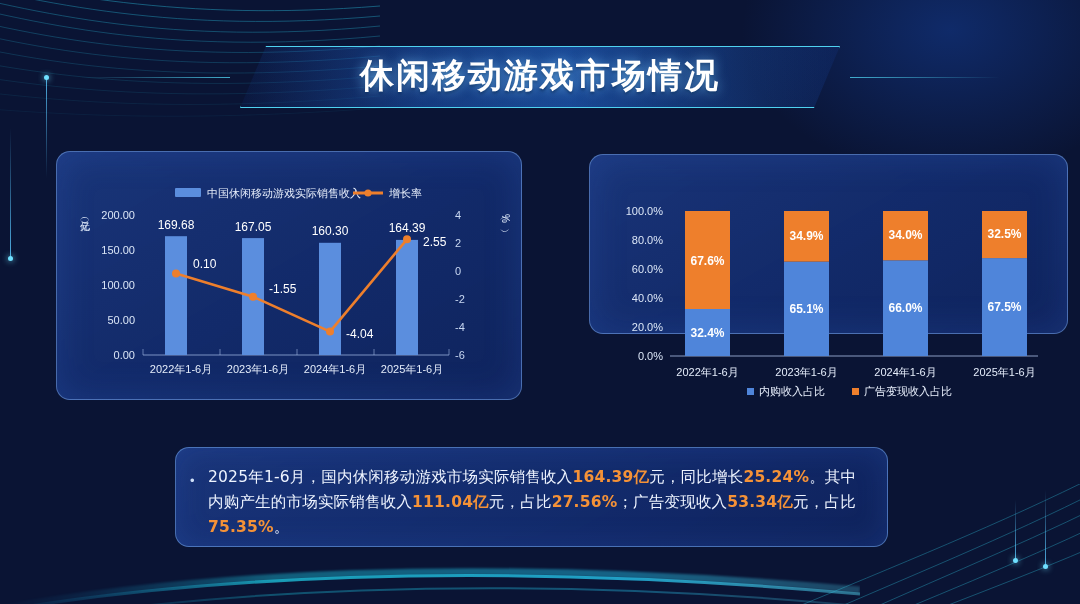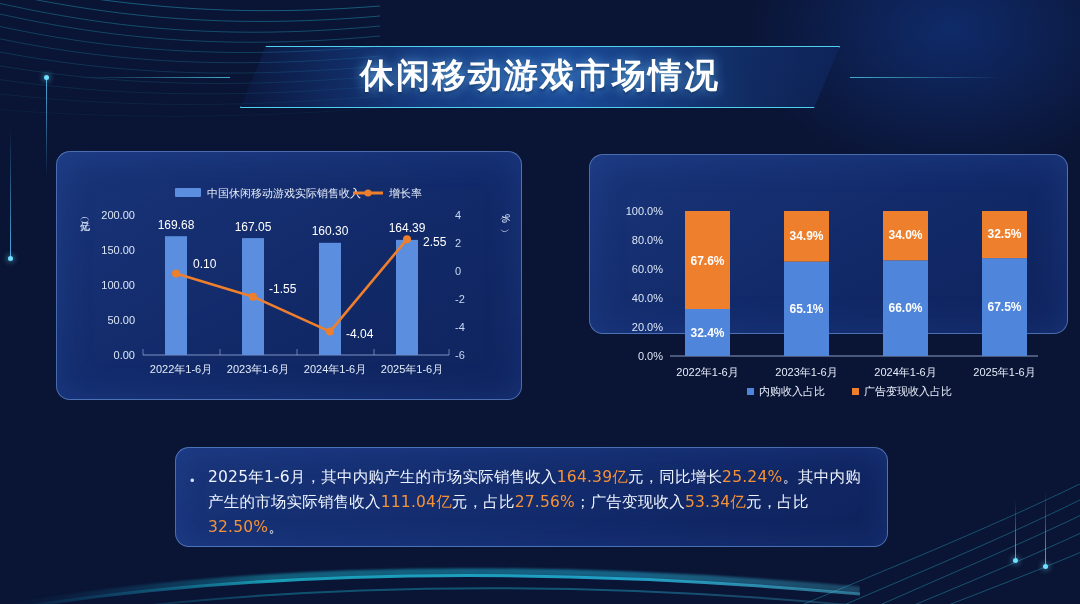--- a/index.html
+++ b/index.html
@@ -81,21 +81,21 @@
     border-radius:14px;
     box-shadow: inset 0 0 30px rgba(60,110,210,.2);
     padding:17px 20px 0 22px;
   }
   #note .bullet { position:absolute; left:14px; top:25px; color:#cfe0f8; font-size:13px; }
   #note p {
     color:#eef4ff; font-size:15.5px; line-height:1.62; letter-spacing:.2px;
     font-family:"DejaVu Sans","Liberation Sans",sans-serif;
     margin-left:10px;
   }
-  .hl { color:#f59237; font-weight:normal; }
+  .hl { color:#f59237; font-weight:bold; }
 </style>
 </head>
 <body>
 
 <div id="slide">
 
   <div class="glow-tr"></div>
 
   <svg class="bg-wave-top" viewBox="0 0 440 210" preserveAspectRatio="none">
     <g fill="none" stroke="#2fd6f5" stroke-width="0.8" opacity="0.55">
@@ -258,16 +258,16 @@
 
       <rect x="157" y="233" width="7" height="7" fill="#4f85da"></rect>
       <text class="leg" x="169" y="240">内购收入占比</text>
       <rect x="262" y="233" width="7" height="7" fill="#ee7f2c"></rect>
       <text class="leg" x="274" y="240">广告变现收入占比</text>
     </svg>
   </div>
 
   <div id="note">
     <span class="bullet">•</span>
-    <p id="note-p"><span>2025年1-6月，其中内购产生的市场实际销售收入</span><span class="hl">164.39亿</span><span>元，同比增长</span><span class="hl">25.24%</span><span>。其中内购产生的市场实际销售收入</span><span class="hl">111.04亿</span><span>元，占比</span><span class="hl">27.56%</span><span>；广告变现收入</span><span class="hl">53.34亿</span><span>元，占比</span><span class="hl">32.50%</span><span>。</span></p>
+    <p id="note-p"><span>2025年1-6月，国内休闲移动游戏市场实际销售收入</span><span class="hl">164.39亿</span><span>元，同比增长</span><span class="hl">25.24%</span><span>。其中内购产生的市场实际销售收入</span><span class="hl">111.04亿</span><span>元，占比</span><span class="hl">27.56%</span><span>；广告变现收入</span><span class="hl">53.34亿</span><span>元，占比</span><span class="hl">75.35%</span><span>。</span></p>
   </div>
 
 </div>
 
 </body></html>

